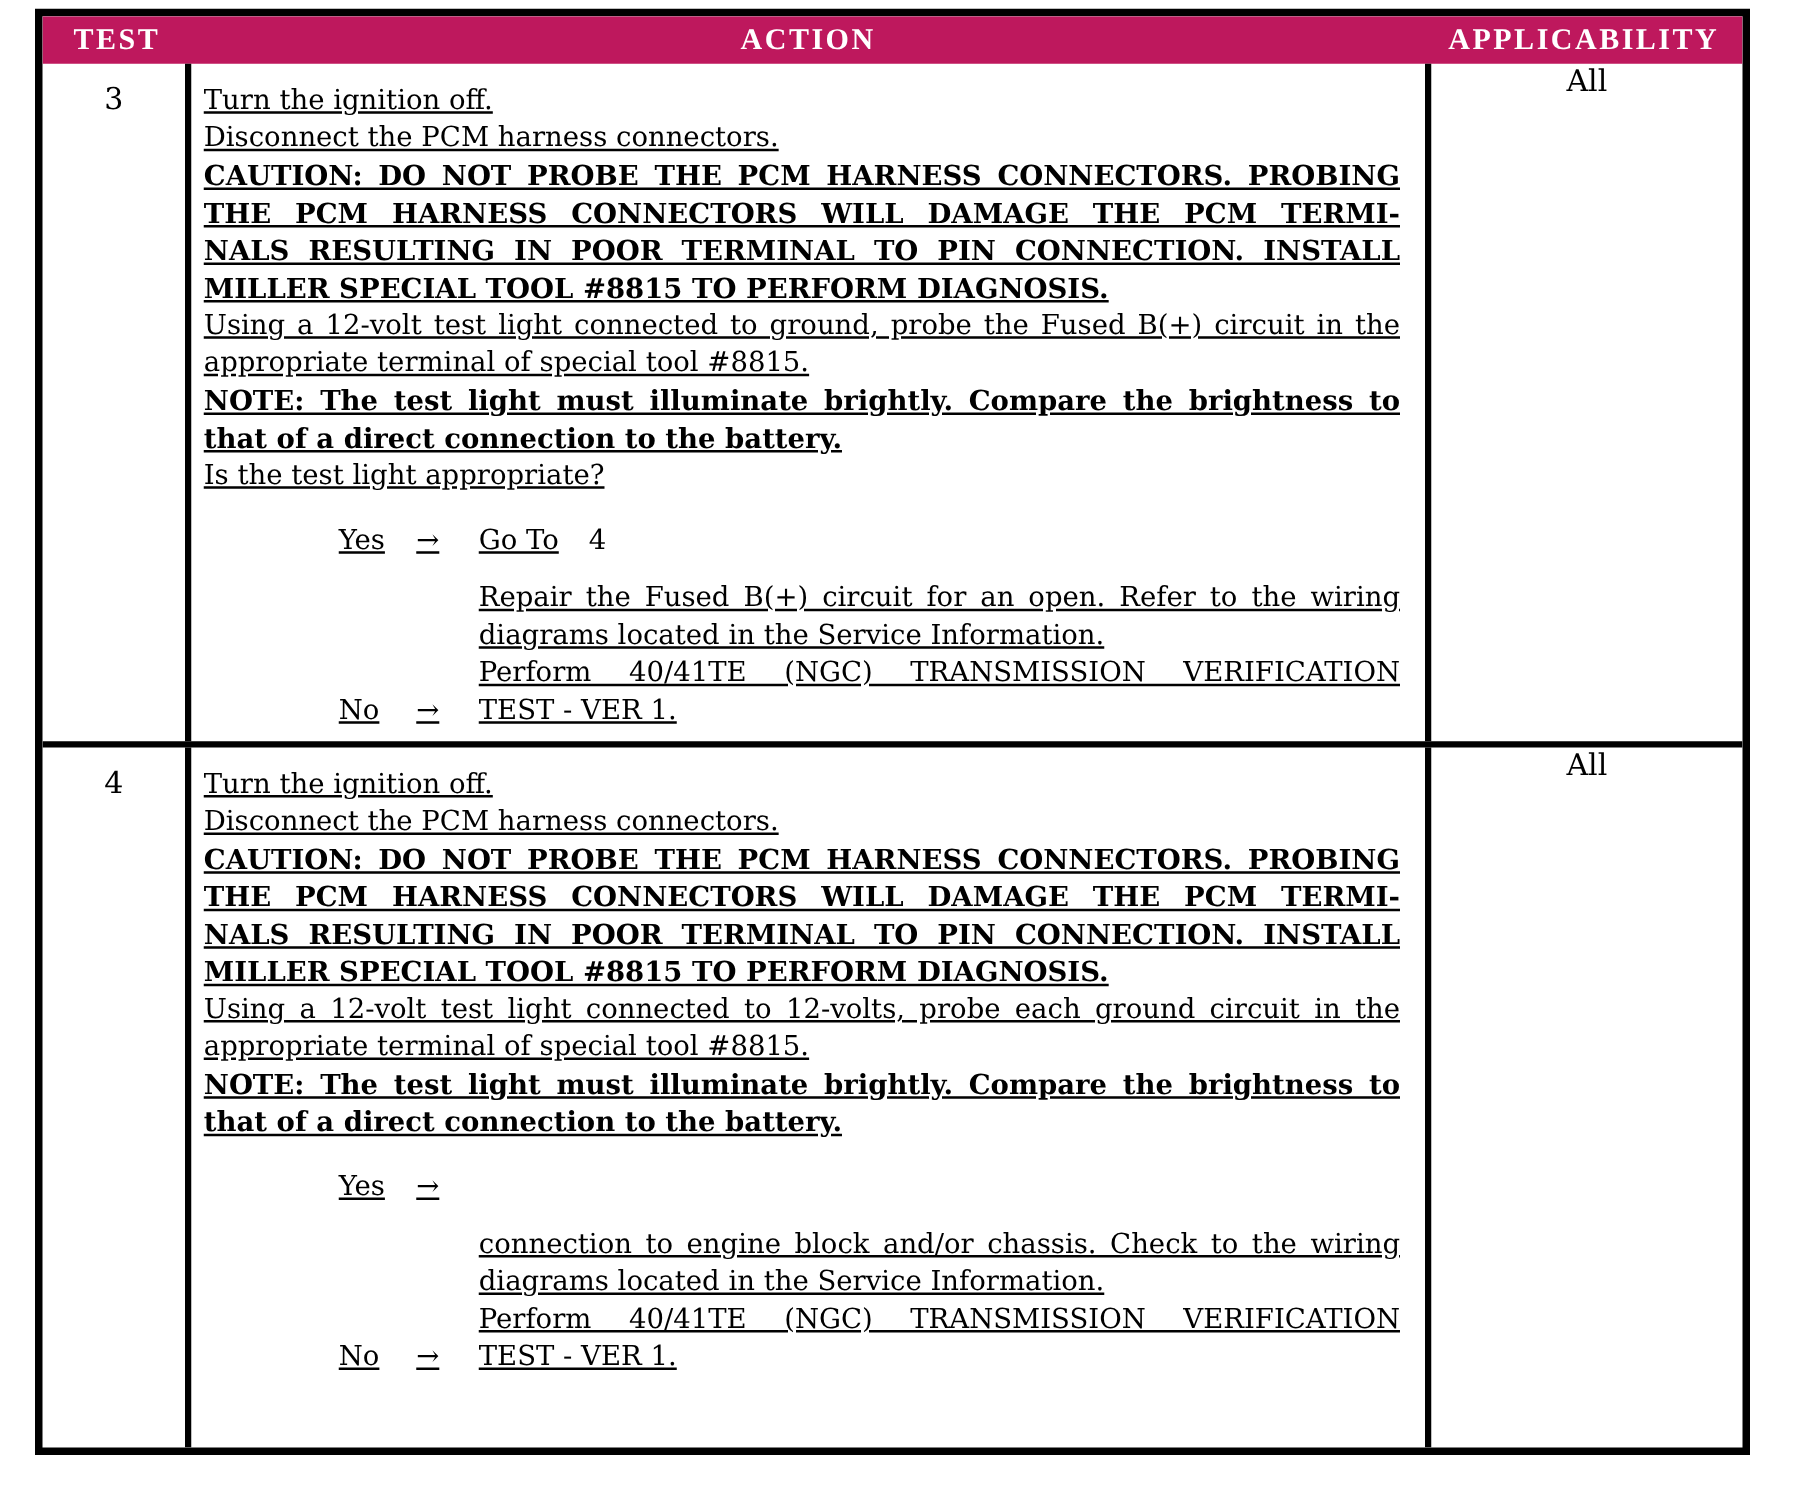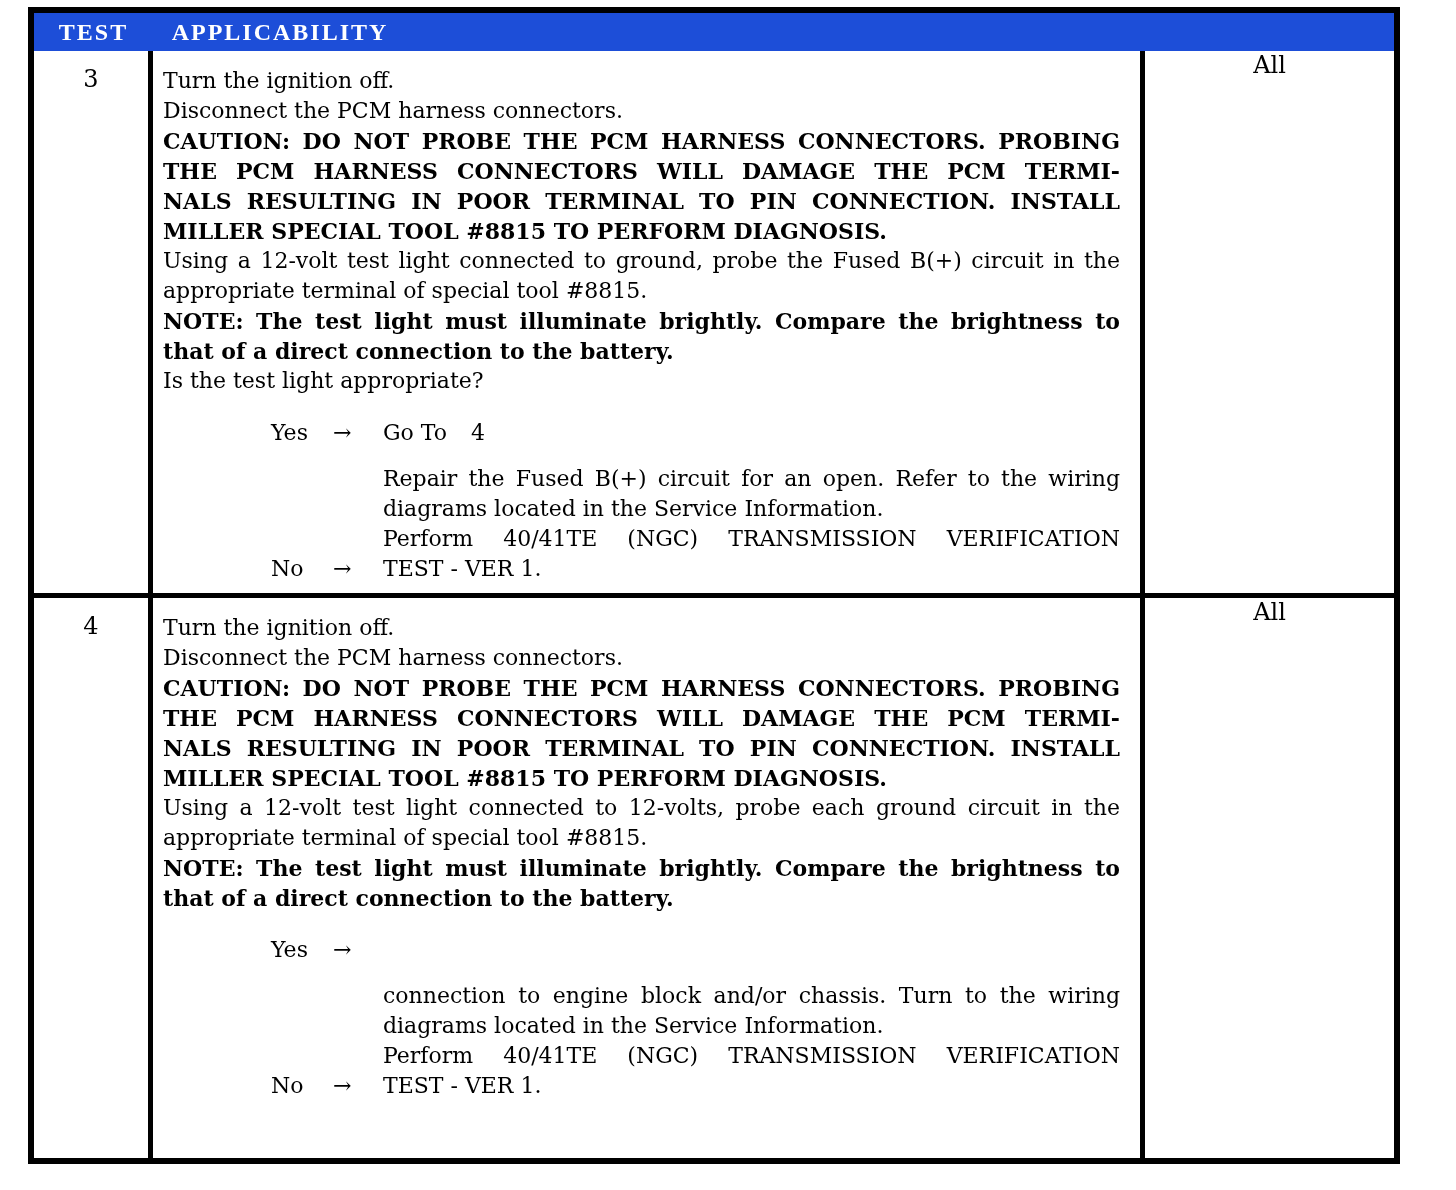--- a/index.html
+++ b/index.html
@@ -15,21 +15,21 @@
     position:absolute;left:28px;top:7px;
     width:1372px;height:1157px;
     border:6px solid #000;
     box-sizing:border-box;
     display:flex;flex-direction:column;
     overflow:hidden;
     background:#fff;
   }
   .thead{
     height:38px;flex:0 0 38px;
-    background:#1d4ed8;color:#fff;
+    background:#be185d;color:#fff;
     display:flex;align-items:center;
     font-weight:bold;font-size:24px;letter-spacing:2px;
     font-family:"Liberation Serif","DejaVu Serif",serif;
   }
   .thead .hc{text-align:center;}
   .hc-test{width:119px;}
   .hc-action{flex:1;}
   .hc-appl{width:254px;}
   .trow{display:flex;box-sizing:border-box;}
   .trow-3{height:542px;flex:0 0 542px;}
@@ -39,20 +39,21 @@
     border-right:5px solid #000;
     text-align:center;padding-top:14px;
     font-size:24px;
   }
   .c-action{
     flex:1;min-width:0;
     border-right:5px solid #000;
     padding:15px 20px 0 10px;
     font-size:22px;line-height:30px;
     overflow:hidden;
+    text-decoration:underline;
   }
   .c-appl{
     width:249px;flex:0 0 249px;
     text-align:center;padding-top:0;
     font-size:24px;
   }
   .ln{white-space:normal;}
   .b{font-weight:bold;}
   .j{text-align:justify;text-align-last:justify;}
   .branch{display:flex;align-items:flex-end;}
@@ -64,20 +65,21 @@
   .goto-target{display:inline-block;margin-left:24px;}
 </style>
 </head>
 <body>
 
 <div class="page">
   <div class="dtable">
 
     <div class="thead">
       <div class="hc hc-test">TEST</div>
+      <div class="hc hc-action">ACTION</div>
       <div class="hc hc-appl">APPLICABILITY</div>
     </div>
 
     <div class="trow trow-3">
       <div class="c-test">3</div>
       <div class="c-action">
         <div class="ln">Turn the ignition off.</div>
         <div class="ln">Disconnect the PCM harness connectors.</div>
         <div class="ln b j">CAUTION: DO NOT PROBE THE PCM HARNESS CONNECTORS. PROBING</div>
         <div class="ln b j">THE PCM HARNESS CONNECTORS WILL DAMAGE THE PCM TERMI-</div>
@@ -127,21 +129,21 @@
 
         <div class="branch branch-yes">
           <div class="b-label">Yes</div>
           <div class="b-arrow">→</div>
         </div>
 
         <div class="branch branch-no">
           <div class="b-label">No</div>
           <div class="b-arrow">→</div>
           <div class="b-result">
-            <div class="ln j">connection to engine block and/or chassis. Turn to the wiring</div>
+            <div class="ln j">connection to engine block and/or chassis. Check to the wiring</div>
             <div class="ln">diagrams located in the Service Information.</div>
             <div class="ln j">Perform 40/41TE (NGC) TRANSMISSION VERIFICATION</div>
             <div class="ln">TEST - VER 1.</div>
           </div>
         </div>
       </div>
       <div class="c-appl">All</div>
     </div>
 
   </div>

